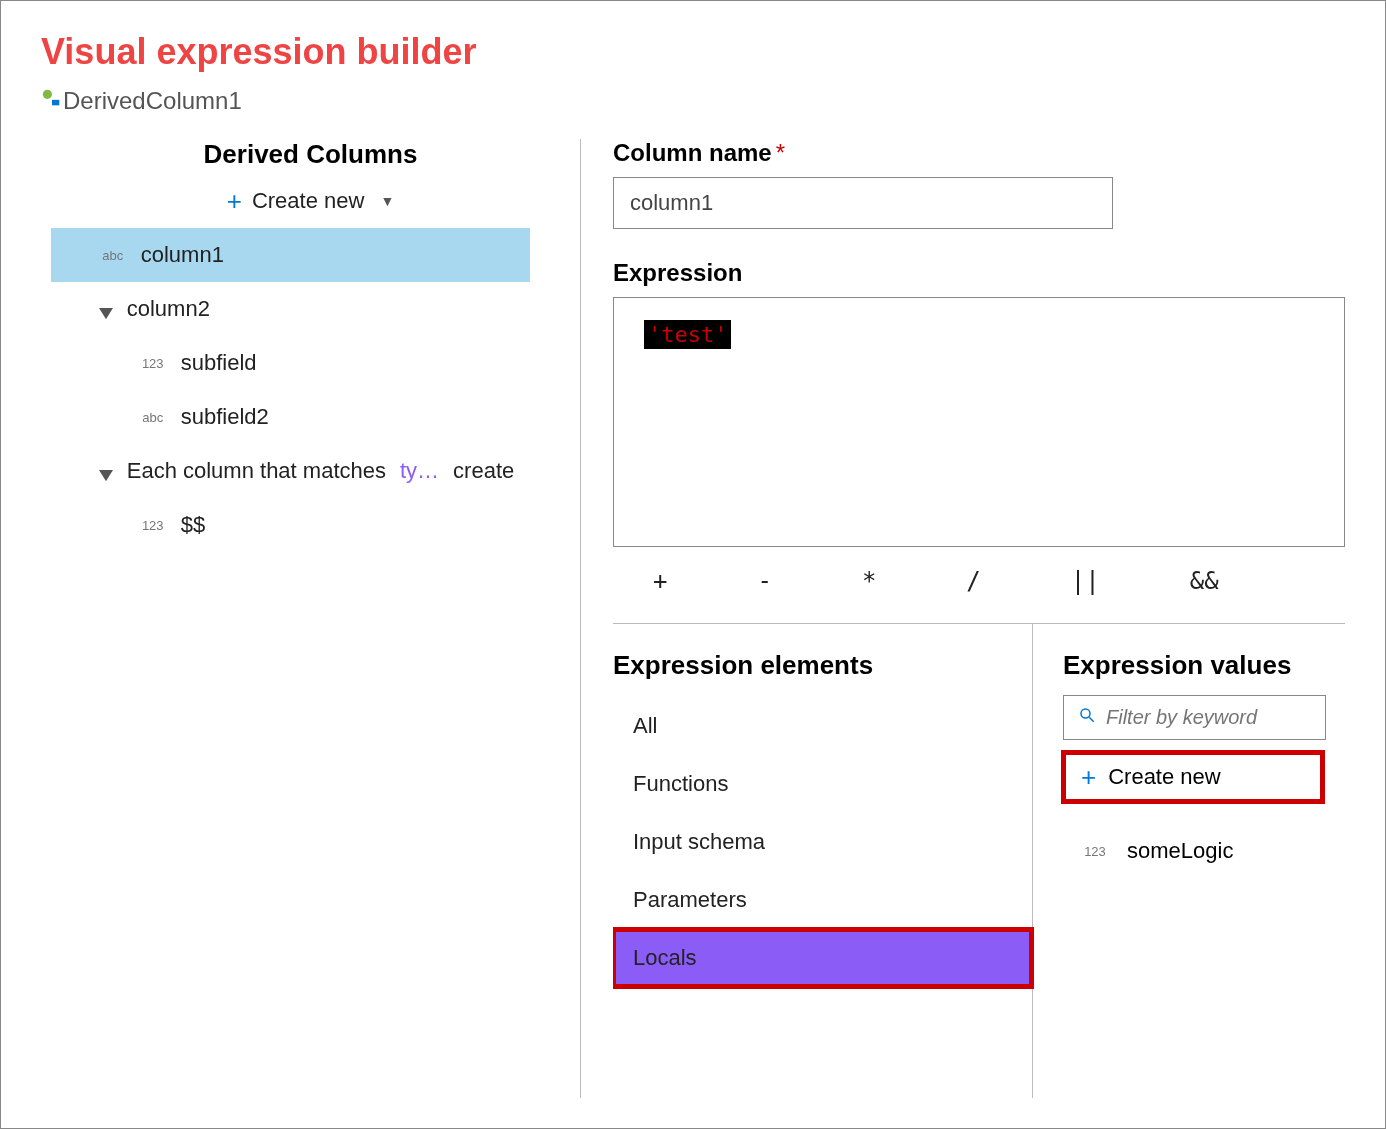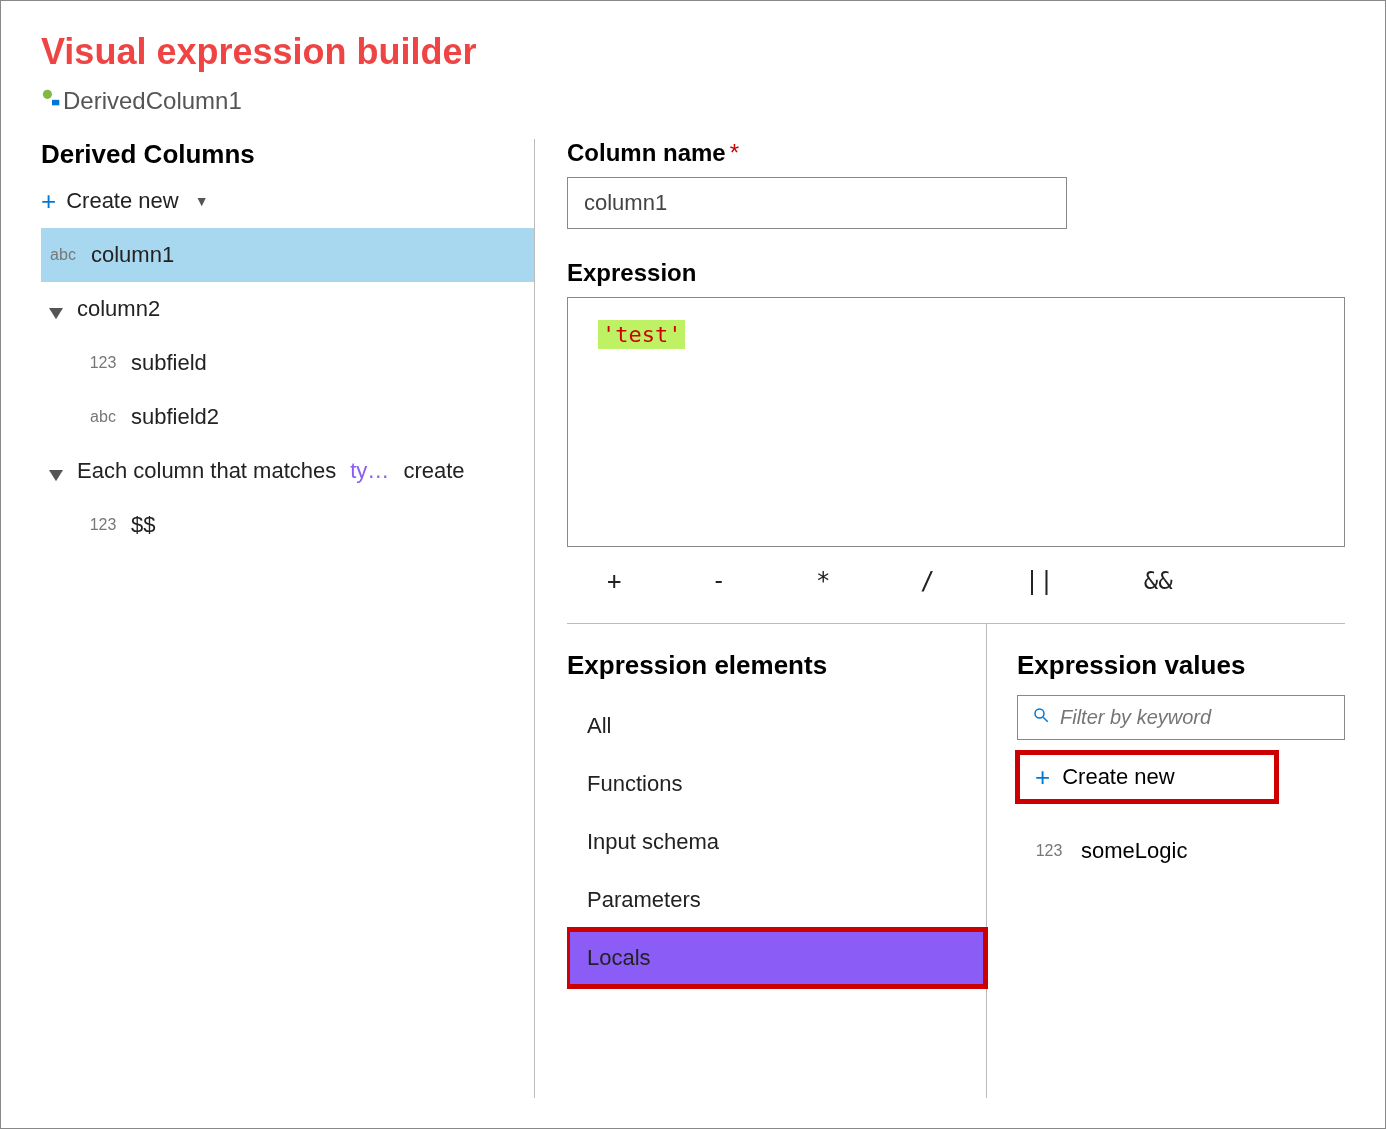--- a/index.html
+++ b/index.html
@@ -33,20 +33,21 @@
     .main {
       display: flex;
       flex: 1;
       overflow: hidden;
     }
     .left-pane {
       width: 540px;
       border-right: 1px solid #bbb;
       display: flex;
       flex-direction: column;
+      align-items: center;
     }
     .section-title {
       font-size: 26px;
       font-weight: 600;
       margin-bottom: 10px;
     }
     .left-pane .section-title { padding: 0 0 0 0; }
     .create-new-btn {
       display: flex;
       align-items: center;
@@ -69,21 +70,21 @@
       gap: 14px;
       font-size: 22px;
       color: #222;
       padding: 14px 16px 14px 48px;
       white-space: nowrap;
       overflow: hidden;
     }
     .tree-item.selected { background: #a8d8f0; }
     .tree-item.indent1 { padding-left: 88px; }
     .type-badge {
-      font-size: 16px;
+      font-size: 13px;
       color: #777;
       font-family: 'Segoe UI', sans-serif;
       width: 28px;
       text-align: center;
     }
     .caret {
       width: 14px;
       height: 14px;
       display: inline-block;
     }
@@ -111,21 +112,21 @@
       margin-bottom: 30px;
     }
     .editor-box {
       width: 100%;
       height: 250px;
       border: 1px solid #888;
       padding: 24px 30px;
       margin-bottom: 12px;
     }
     .token-string {
-      background: #bef264;
+      background: #000000;
       color: #c00;
       font-family: 'Consolas', monospace;
       font-size: 22px;
       padding: 2px 4px;
     }
     .op-bar {
       display: flex;
       gap: 90px;
       font-size: 24px;
       font-family: 'Consolas', monospace;
@@ -164,21 +165,21 @@
       padding: 26px 0 0 30px;
     }
     .values-pane .section-title { margin-bottom: 14px; }
     .filter-row {
       display: flex;
       align-items: center;
       gap: 10px;
       border: 1px solid #888;
       padding: 10px 14px;
       font-size: 20px;
-      width: 328px;
+      width: 263px;
       margin-bottom: 12px;
     }
     .filter-row input {
       border: none;
       outline: none;
       font-size: 20px;
       font-style: italic;
       color: #777;
       width: 100%;
     }

